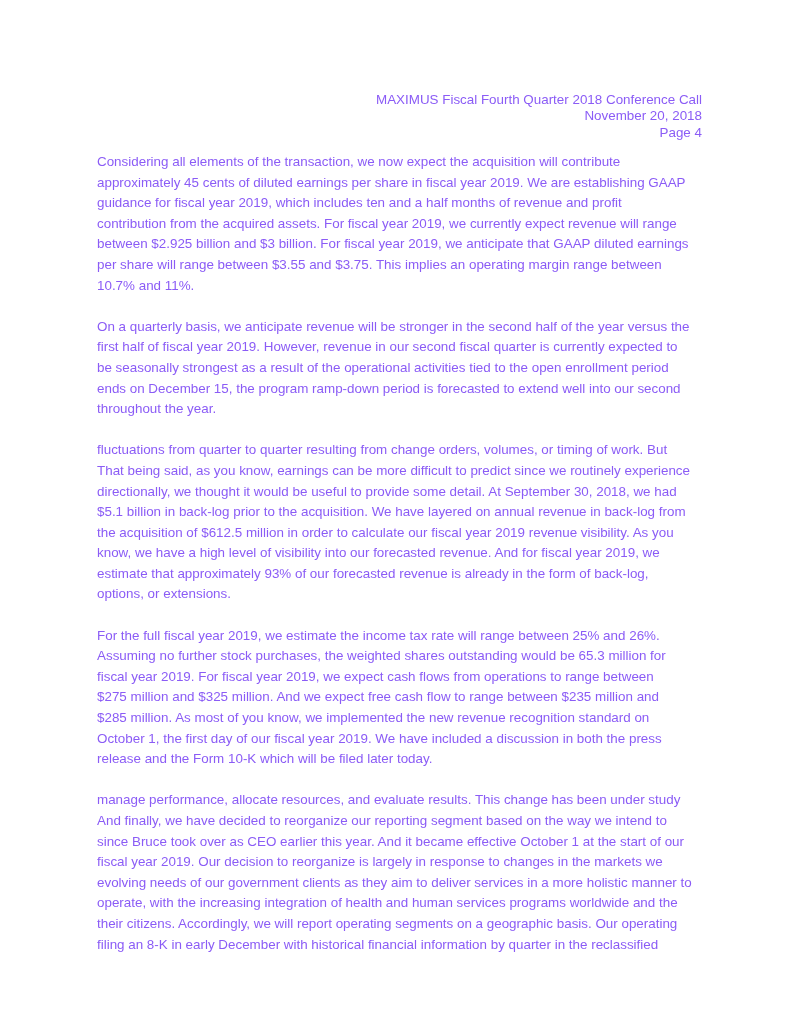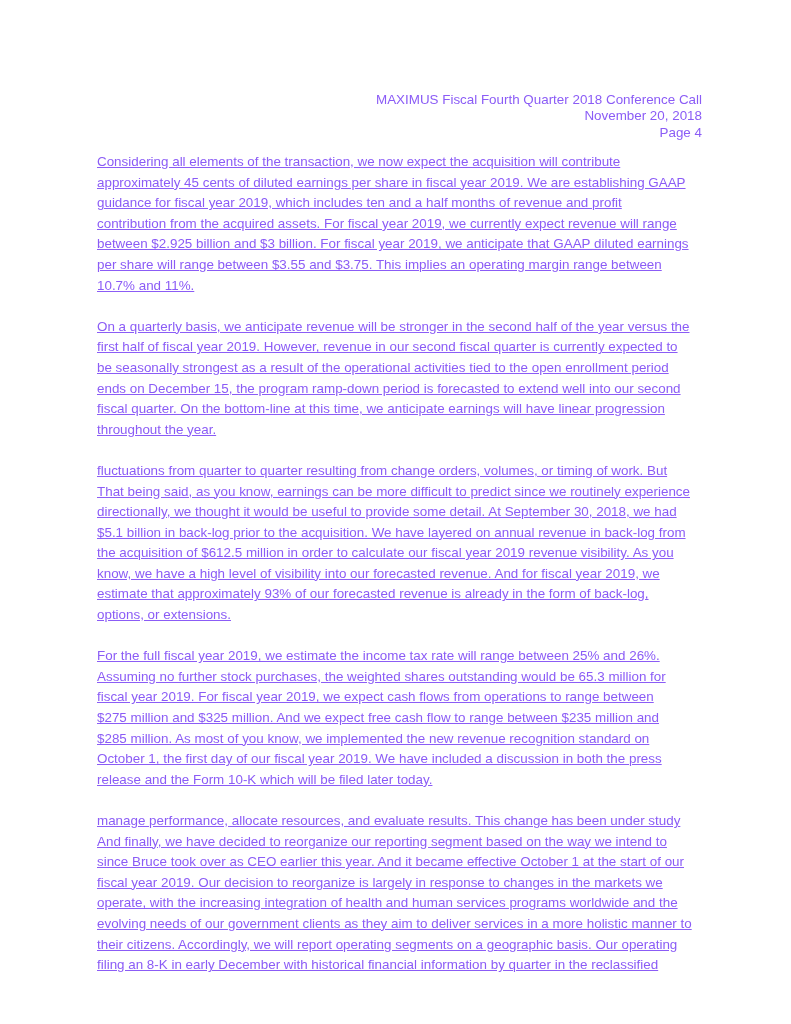--- a/index.html
+++ b/index.html
@@ -11,21 +11,21 @@
   }
   .header {
     position: absolute; right: 93px; top: 92px;
     text-align: right; font-size: 13.4px; line-height: 16.3px;
   }
   .body {
     position: absolute; left: 93px; top: 152px; width: 620px;
     font-size: 13.4px; line-height: 20.6px;
   }
   .body p { margin: 0 0 20.6px 0; white-space: nowrap; }
-  .body p span.line { display: block; text-decoration: underline; }
+  .body p span.line { display: block; }
 </style>
 </head>
 <body>
 
 <div class="page">
   <div class="header">
     <div>MAXIMUS Fiscal Fourth Quarter 2018 Conference Call</div>
     <div>November 20, 2018</div>
     <div>Page 4</div>
   </div>
@@ -38,21 +38,20 @@
       <span class="line">contribution from the acquired assets. For fiscal year 2019, we currently expect revenue will range</span>
       <span class="line">between $2.925 billion and $3 billion. For fiscal year 2019, we anticipate that GAAP diluted earnings</span>
       <span class="line">per share will range between $3.55 and $3.75. This implies an operating margin range between</span>
       <span class="line">10.7% and 11%.</span>
     </p>
     <p>
       <span class="line">On a quarterly basis, we anticipate revenue will be stronger in the second half of the year versus the</span>
       <span class="line">first half of fiscal year 2019. However, revenue in our second fiscal quarter is currently expected to</span>
       <span class="line">be seasonally strongest as a result of the operational activities tied to the open enrollment period</span>
       <span class="line">ends on December 15, the program ramp-down period is forecasted to extend well into our second</span>
-      <span class="line">fiscal quarter. On the bottom-line at this time, we anticipate earnings will have linear progression</span>
       <span class="line">throughout the year.</span>
     </p>
     <p>
       <span class="line">fluctuations from quarter to quarter resulting from change orders, volumes, or timing of work. But</span>
       <span class="line">That being said, as you know, earnings can be more difficult to predict since we routinely experience</span>
       <span class="line">directionally, we thought it would be useful to provide some detail. At September 30, 2018, we had</span>
       <span class="line">$5.1 billion in back-log prior to the acquisition. We have layered on annual revenue in back-log from</span>
       <span class="line">the acquisition of $612.5 million in order to calculate our fiscal year 2019 revenue visibility. As you</span>
       <span class="line">know, we have a high level of visibility into our forecasted revenue. And for fiscal year 2019, we</span>
       <span class="line">estimate that approximately 93% of our forecasted revenue is already in the form of back-log,</span>
@@ -65,19 +64,19 @@
       <span class="line">$275 million and $325 million. And we expect free cash flow to range between $235 million and</span>
       <span class="line">$285 million. As most of you know, we implemented the new revenue recognition standard on</span>
       <span class="line">October 1, the first day of our fiscal year 2019. We have included a discussion in both the press</span>
       <span class="line">release and the Form 10-K which will be filed later today.</span>
     </p>
     <p>
       <span class="line">manage performance, allocate resources, and evaluate results. This change has been under study</span>
       <span class="line">And finally, we have decided to reorganize our reporting segment based on the way we intend to</span>
       <span class="line">since Bruce took over as CEO earlier this year. And it became effective October 1 at the start of our</span>
       <span class="line">fiscal year 2019. Our decision to reorganize is largely in response to changes in the markets we</span>
+      <span class="line">evolving needs of our government clients as they aim to deliver services in a more holistic manner to</span>
       <span class="line">operate, with the increasing integration of health and human services programs worldwide and the</span>
-      <span class="line">evolving needs of our government clients as they aim to deliver services in a more holistic manner to</span>
       <span class="line">their citizens. Accordingly, we will report operating segments on a geographic basis. Our operating</span>
       <span class="line">filing an 8-K in early December with historical financial information by quarter in the reclassified</span>
     </p>
   </div>
 </div>
 
 </body></html>

